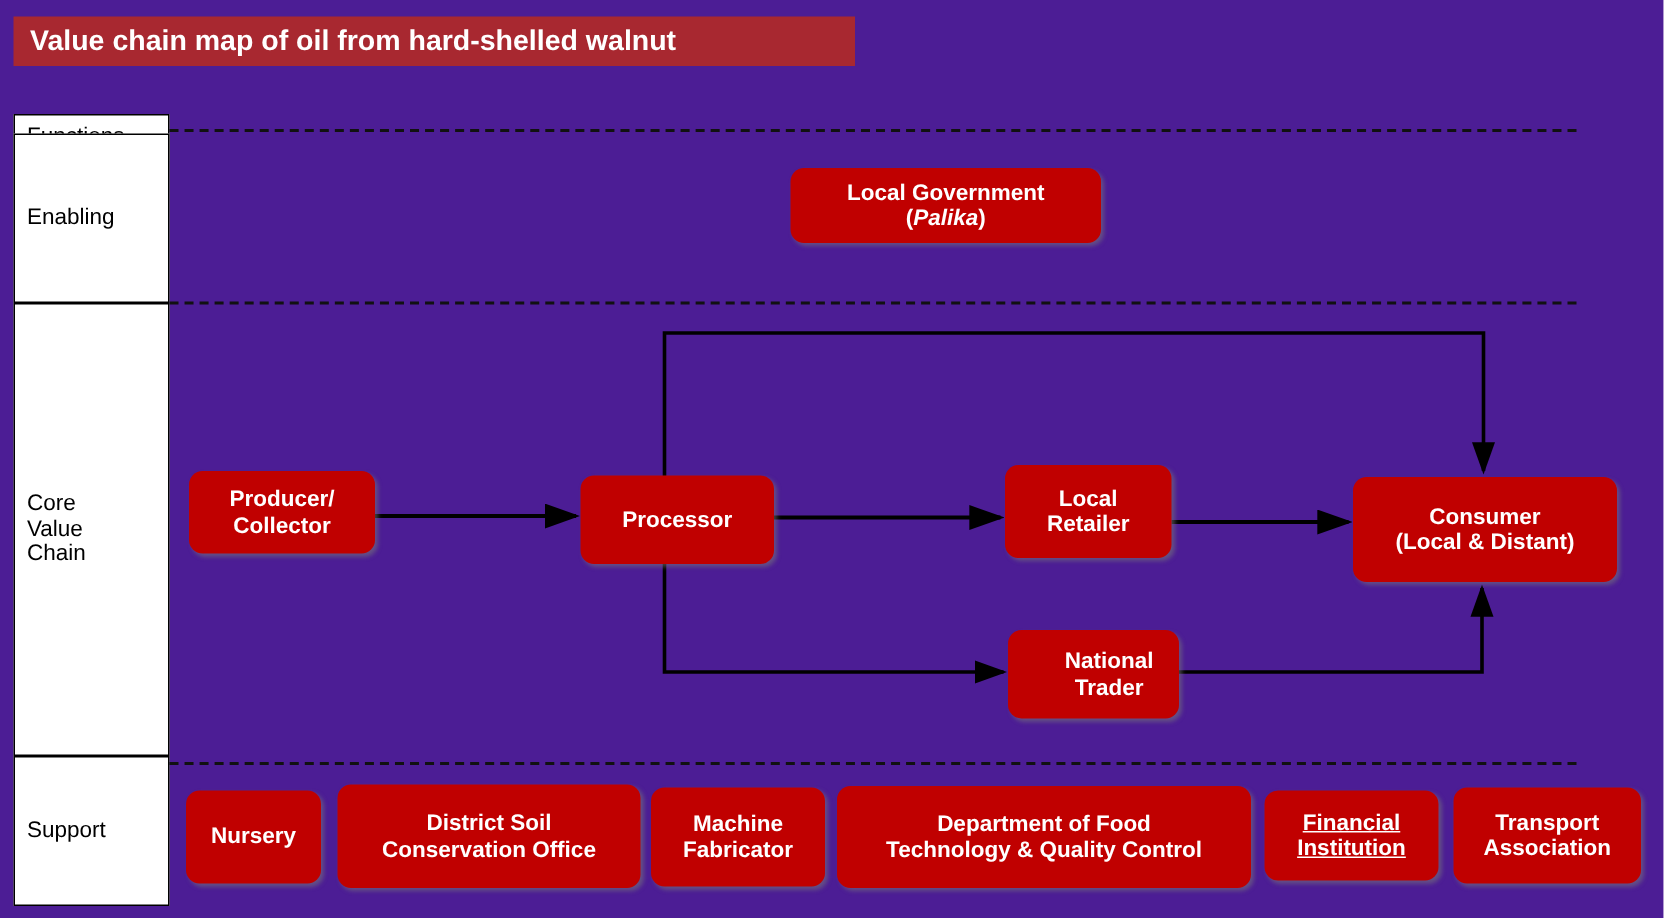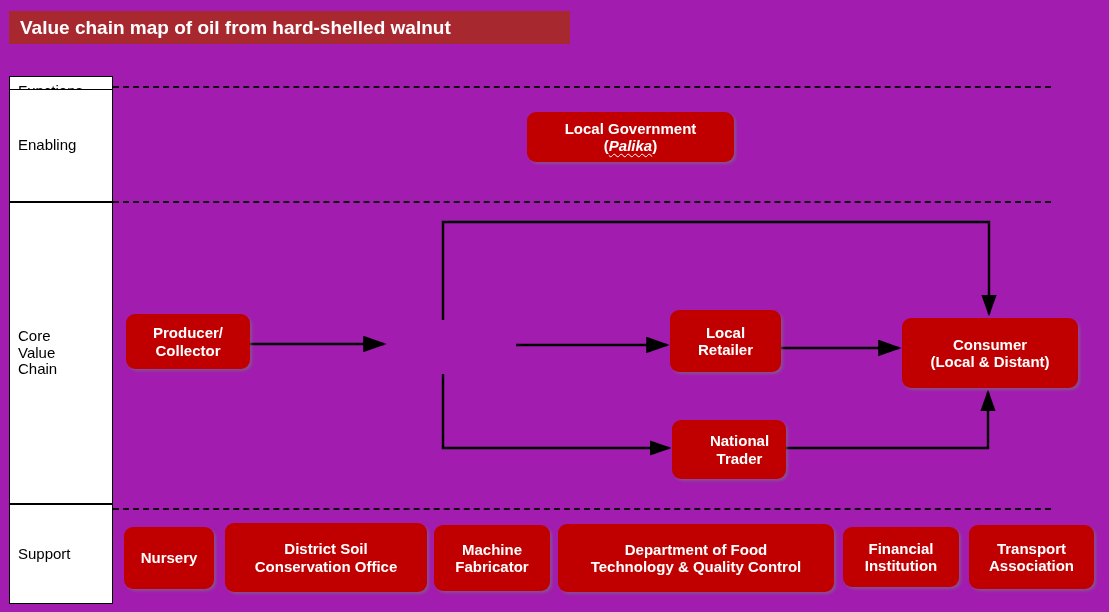--- a/index.html
+++ b/index.html
@@ -7,21 +7,21 @@
     padding: 0;
     background: #ffffff;
   }
   body {
     font-family: "Liberation Sans", sans-serif;
   }
   #canvas {
     position: relative;
     width: 1109px;
     height: 612px;
-    background: #a21caf;
+    background: #4c1d95;
     overflow: hidden;
   }
 
   
   #title-bar {
     position: absolute;
     left: 9px;
     top: 11px;
     width: 561px;
     height: 33px;
@@ -96,32 +96,31 @@
   #box-processor { left:387px; top:317px; width:129px; height:59px; }
   #box-retailer  { left:670px; top:310px; width:111px; height:62px; }
   #box-consumer  { left:902px; top:318px; width:176px; height:70px; }
   #box-trader    { left:672px; top:420px; width:114px; height:59px;padding-left:27px; }
 
   
   #box-localgov  { left:527px; top:112px; width:207px; height:50px; font-size:15px; }
   .palika {
     font-style: italic;
     font-weight: bold;
-    text-decoration: underline;
     text-decoration-style: wavy;
     text-decoration-thickness: 1px;
     text-underline-offset: 2px;
   }
 
   
   #box-nursery     { left:124px; top:527px; width:90px;  height:62px; }
   #box-dsco        { left:225px; top:523px; width:202px; height:69px; }
   #box-machine     { left:434px; top:525px; width:116px; height:66px; }
   #box-dftqc       { left:558px; top:524px; width:276px; height:68px; }
-  #box-financial   { left:843px; top:527px; width:116px; height:60px; }
+  #box-financial   { left:843px; top:527px; width:116px; height:60px;text-decoration:underline; }
   #box-transport   { left:969px; top:525px; width:125px; height:64px; }
 
   
   #connectors {
     position: absolute;
     left: 0; top: 0;
     width: 1109px;
     height: 612px;
     pointer-events: none;
   }
@@ -183,20 +182,25 @@
     </span>
   </div>
 
   <div class="rbox" id="box-producer">
     <span>
       <span class="bt">Producer/</span>
       <span class="bt">Collector</span>
     </span>
   </div>
 
+  <div class="rbox" id="box-processor">
+    <span>
+      <span class="bt">Processor</span>
+    </span>
+  </div>
 
   <div class="rbox" id="box-retailer">
     <span>
       <span class="bt">Local</span>
       <span class="bt">Retailer</span>
     </span>
   </div>
 
   <div class="rbox" id="box-consumer">
     <span>

